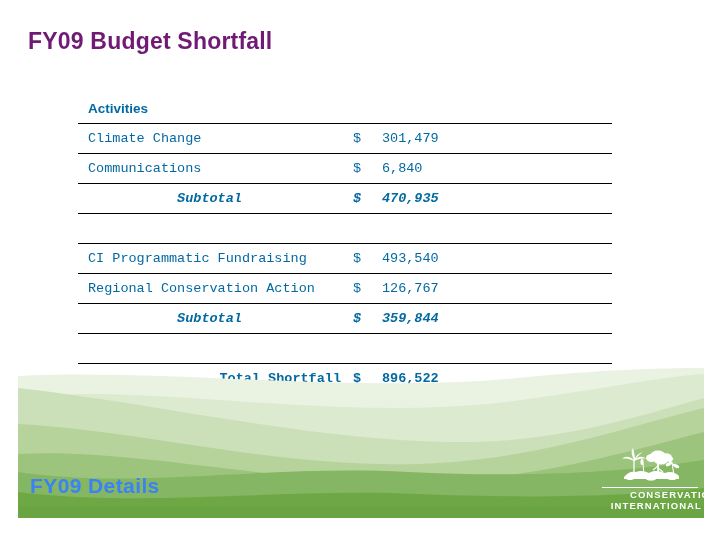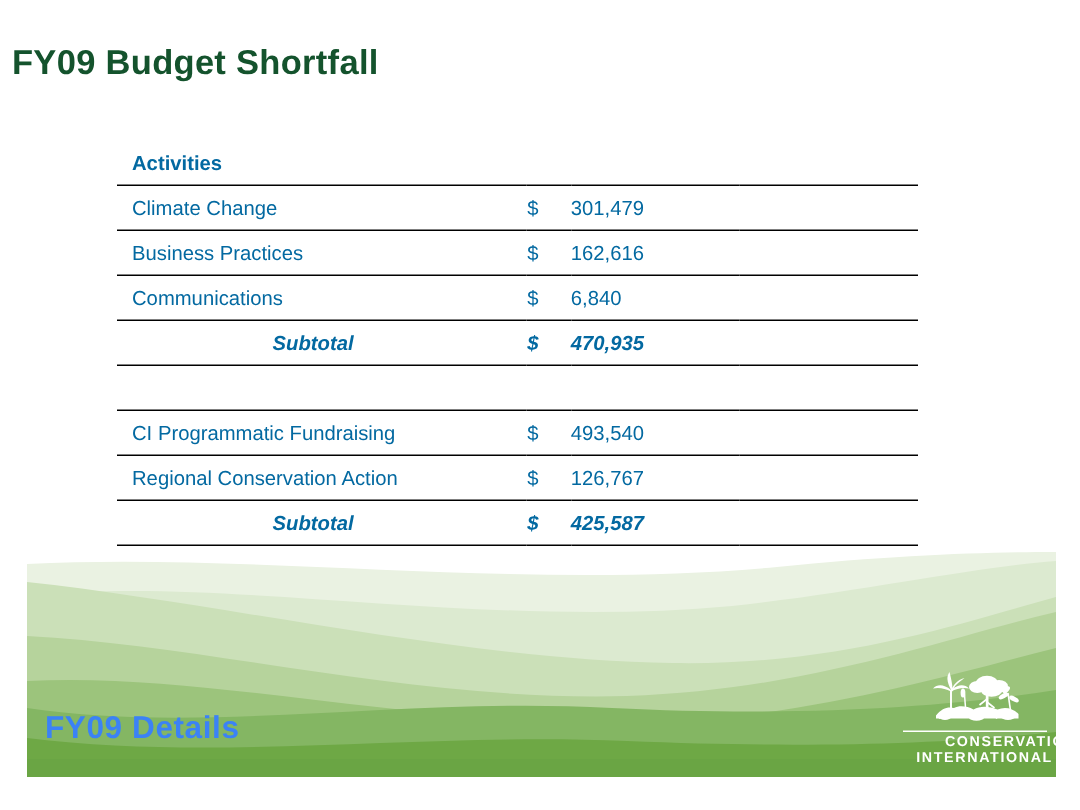--- a/index.html
+++ b/index.html
@@ -12,25 +12,25 @@
     height: 540px;
     position: relative;
     overflow: hidden;
     font-family: "Liberation Sans", sans-serif;
     -webkit-font-smoothing: antialiased;
   }
 
   
   #slide-title {
     position: absolute;
-    left: 8px;
+    left: 28px;
     top: 28px;
     font-size: 23px;
     font-weight: bold;
-    color: #14532d;
+    color: #701a75;
     letter-spacing: 0.2px;
     white-space: nowrap;
   }
 
   
   #budget-table {
     position: absolute;
     left: 78px;
     top: 94px;
     width: 534px;
@@ -47,21 +47,21 @@
   .col-label   { width: 265px; padding-left: 10px !important; }
   .col-sym     { width: 30px;  text-align: left; }
   .col-amount  { width: 115px; }
   .col-pad     { width: 124px; }
 
   
   tr.row-header td { height: 26px; font-weight: bold; font-size: 13.5px; }
   tr.row-header td.col-label { padding-left: 10px !important; }
 
   
-  tr.ruled > td { border-top: 1.2px solid #000; }
+  tr.ruled > td { border-top: 1.2px solid #000; font-family: Liberation Mono, monospace; }
 
   
   tr.ruled-bottom > td { border-bottom: 1.2px solid #000; }
 
   
   tr.row-spacer td { height: 22px; border: none; }
 
   
   tr.row-subtotal td { font-weight: bold; font-style: italic; }
   tr.row-subtotal td.col-label { text-align: center; padding-right: 12px !important; padding-left: 0 !important; }
@@ -140,26 +140,20 @@
       <td class="col-pad"></td>
     </tr>
 
     <tr class="ruled">
       <td class="col-label">Climate Change</td>
       <td class="col-sym">$</td>
       <td class="col-amount">301,479</td>
       <td class="col-pad"></td>
     </tr>
 
-    <tr class="ruled">
-      <td class="col-label">Business Practices</td>
-      <td class="col-sym">$</td>
-      <td class="col-amount">162,616</td>
-      <td class="col-pad"></td>
-    </tr>
 
     <tr class="ruled">
       <td class="col-label">Communications</td>
       <td class="col-sym">$</td>
       <td class="col-amount">6,840</td>
       <td class="col-pad"></td>
     </tr>
 
     <tr class="ruled ruled-bottom row-subtotal">
       <td class="col-label">Subtotal</td>
@@ -185,21 +179,21 @@
     <tr class="ruled">
       <td class="col-label">Regional Conservation Action</td>
       <td class="col-sym">$</td>
       <td class="col-amount">126,767</td>
       <td class="col-pad"></td>
     </tr>
 
     <tr class="ruled ruled-bottom row-subtotal">
       <td class="col-label">Subtotal</td>
       <td class="col-sym">$</td>
-      <td class="col-amount">425,587</td>
+      <td class="col-amount">359,844</td>
       <td class="col-pad"></td>
     </tr>
 
     <tr class="row-spacer">
       <td></td>
       <td></td>
       <td></td>
       <td></td>
     </tr>
 

